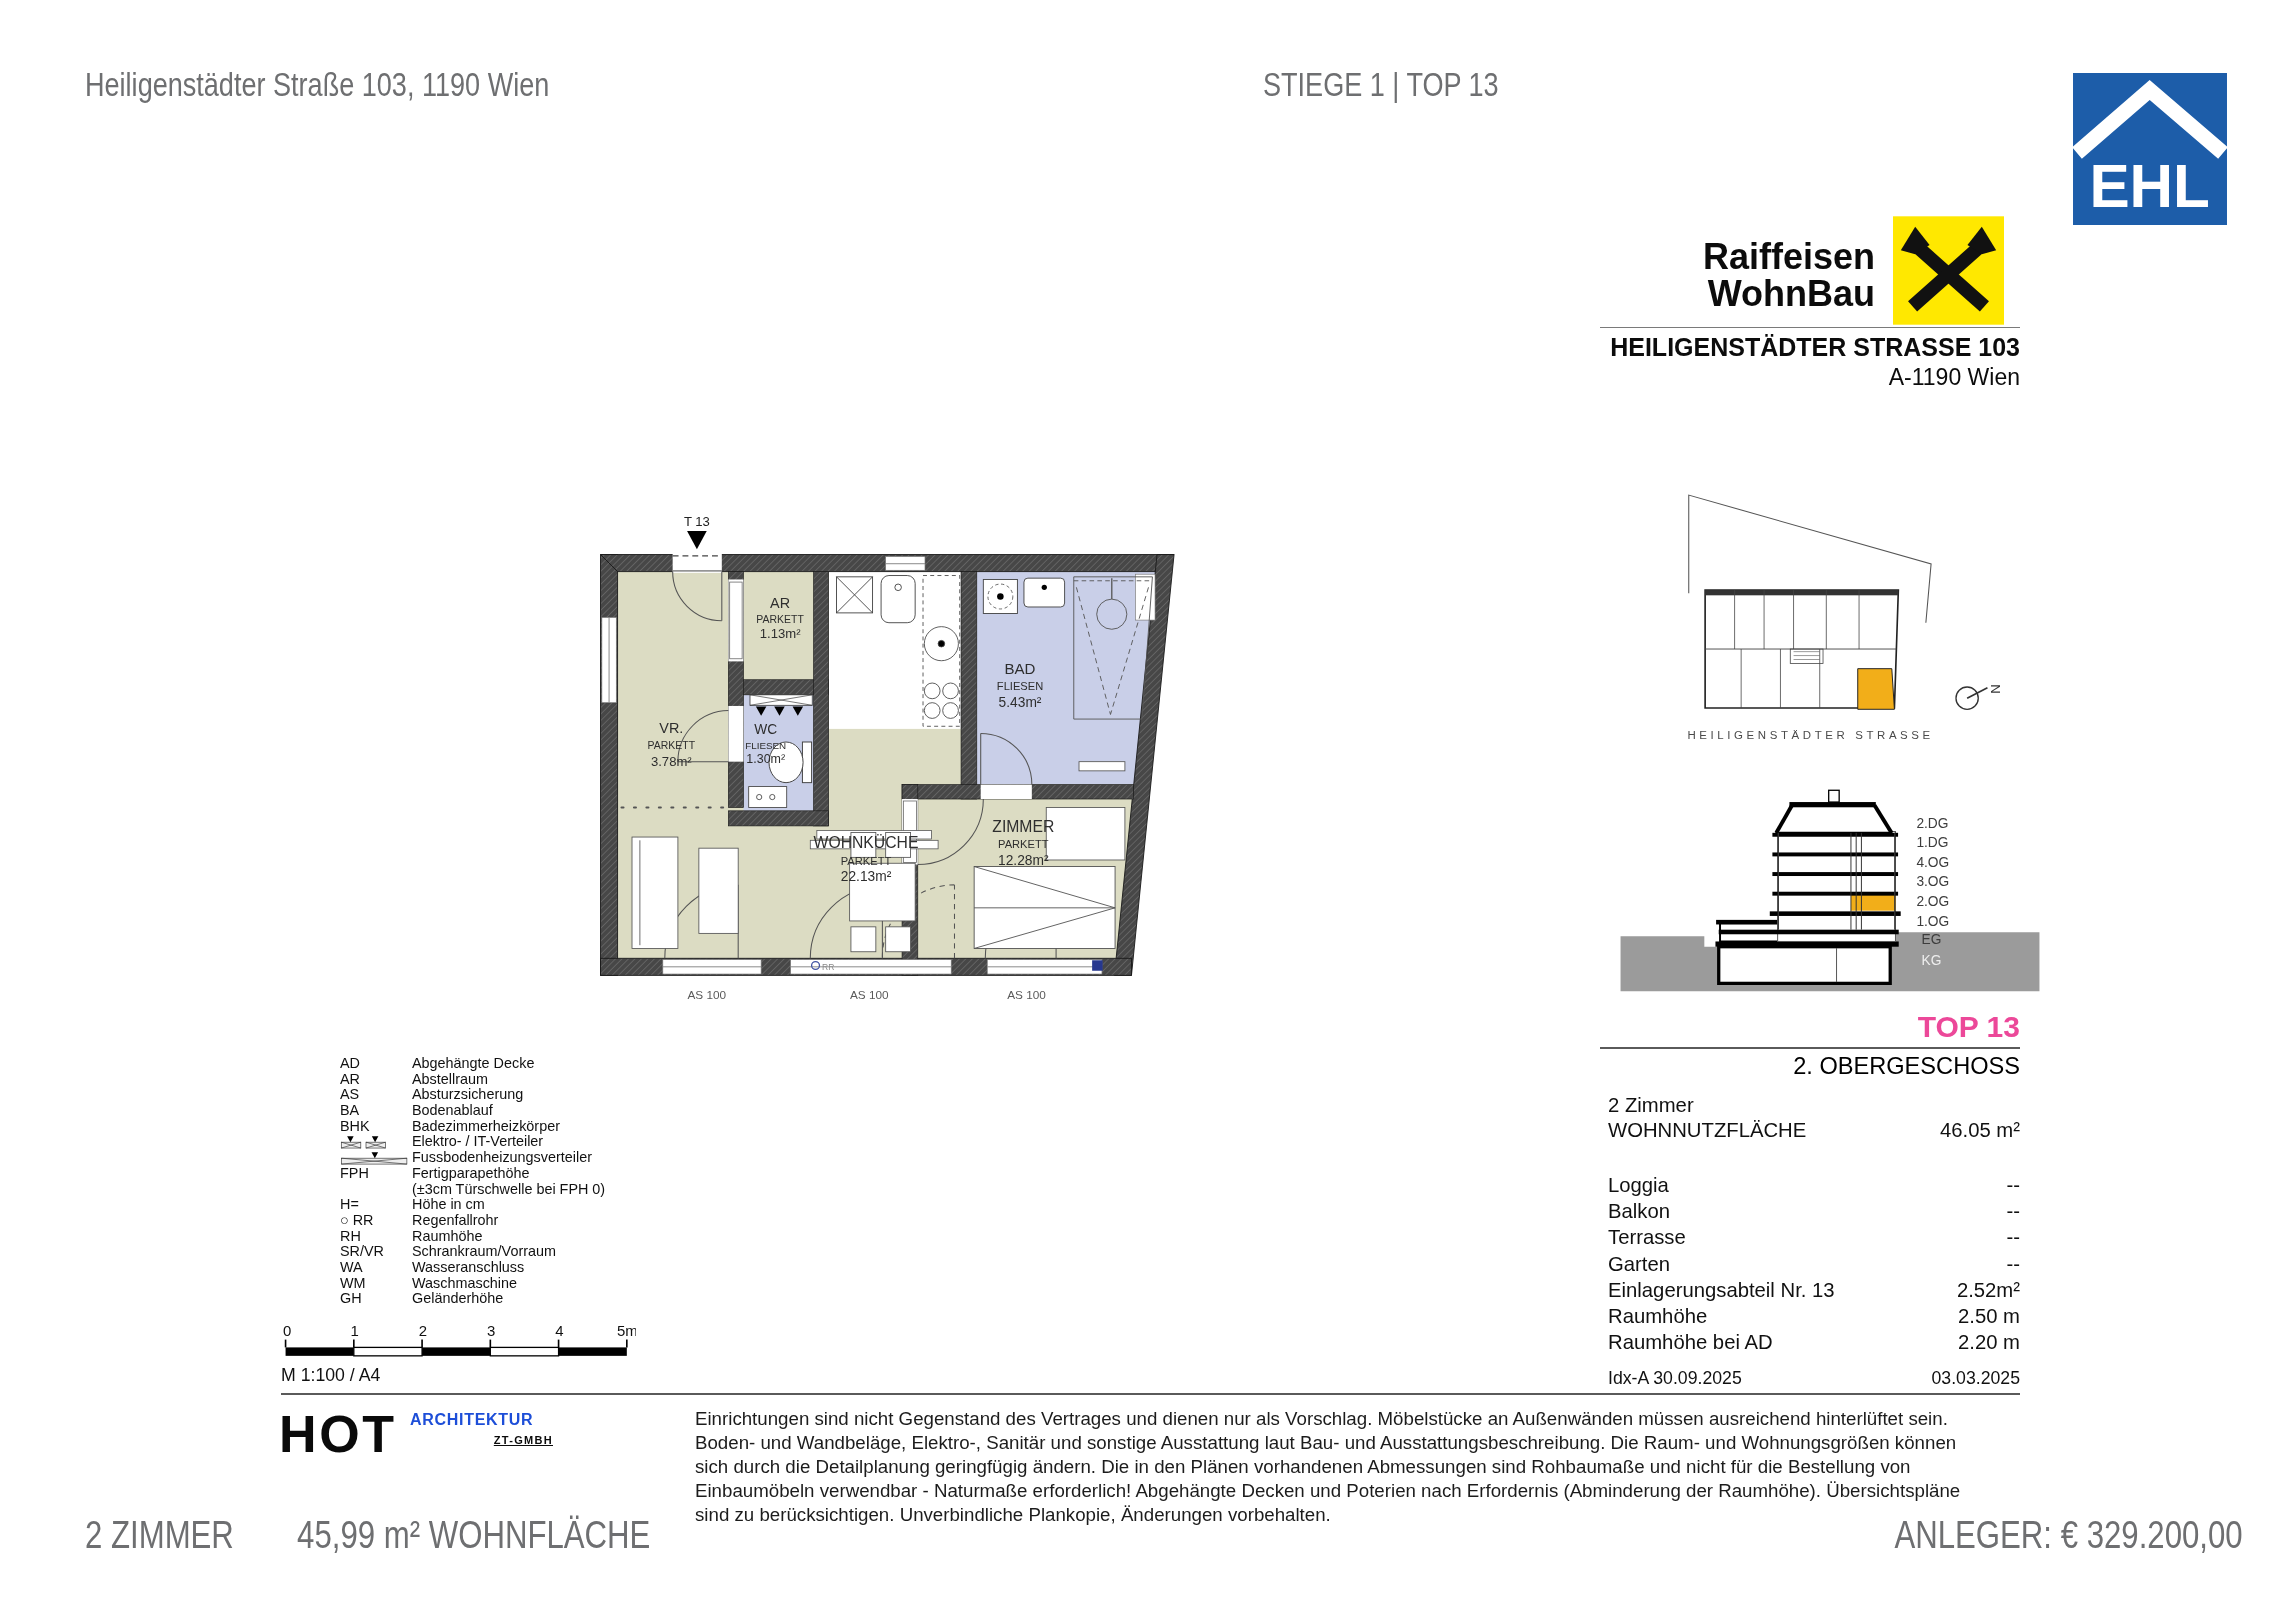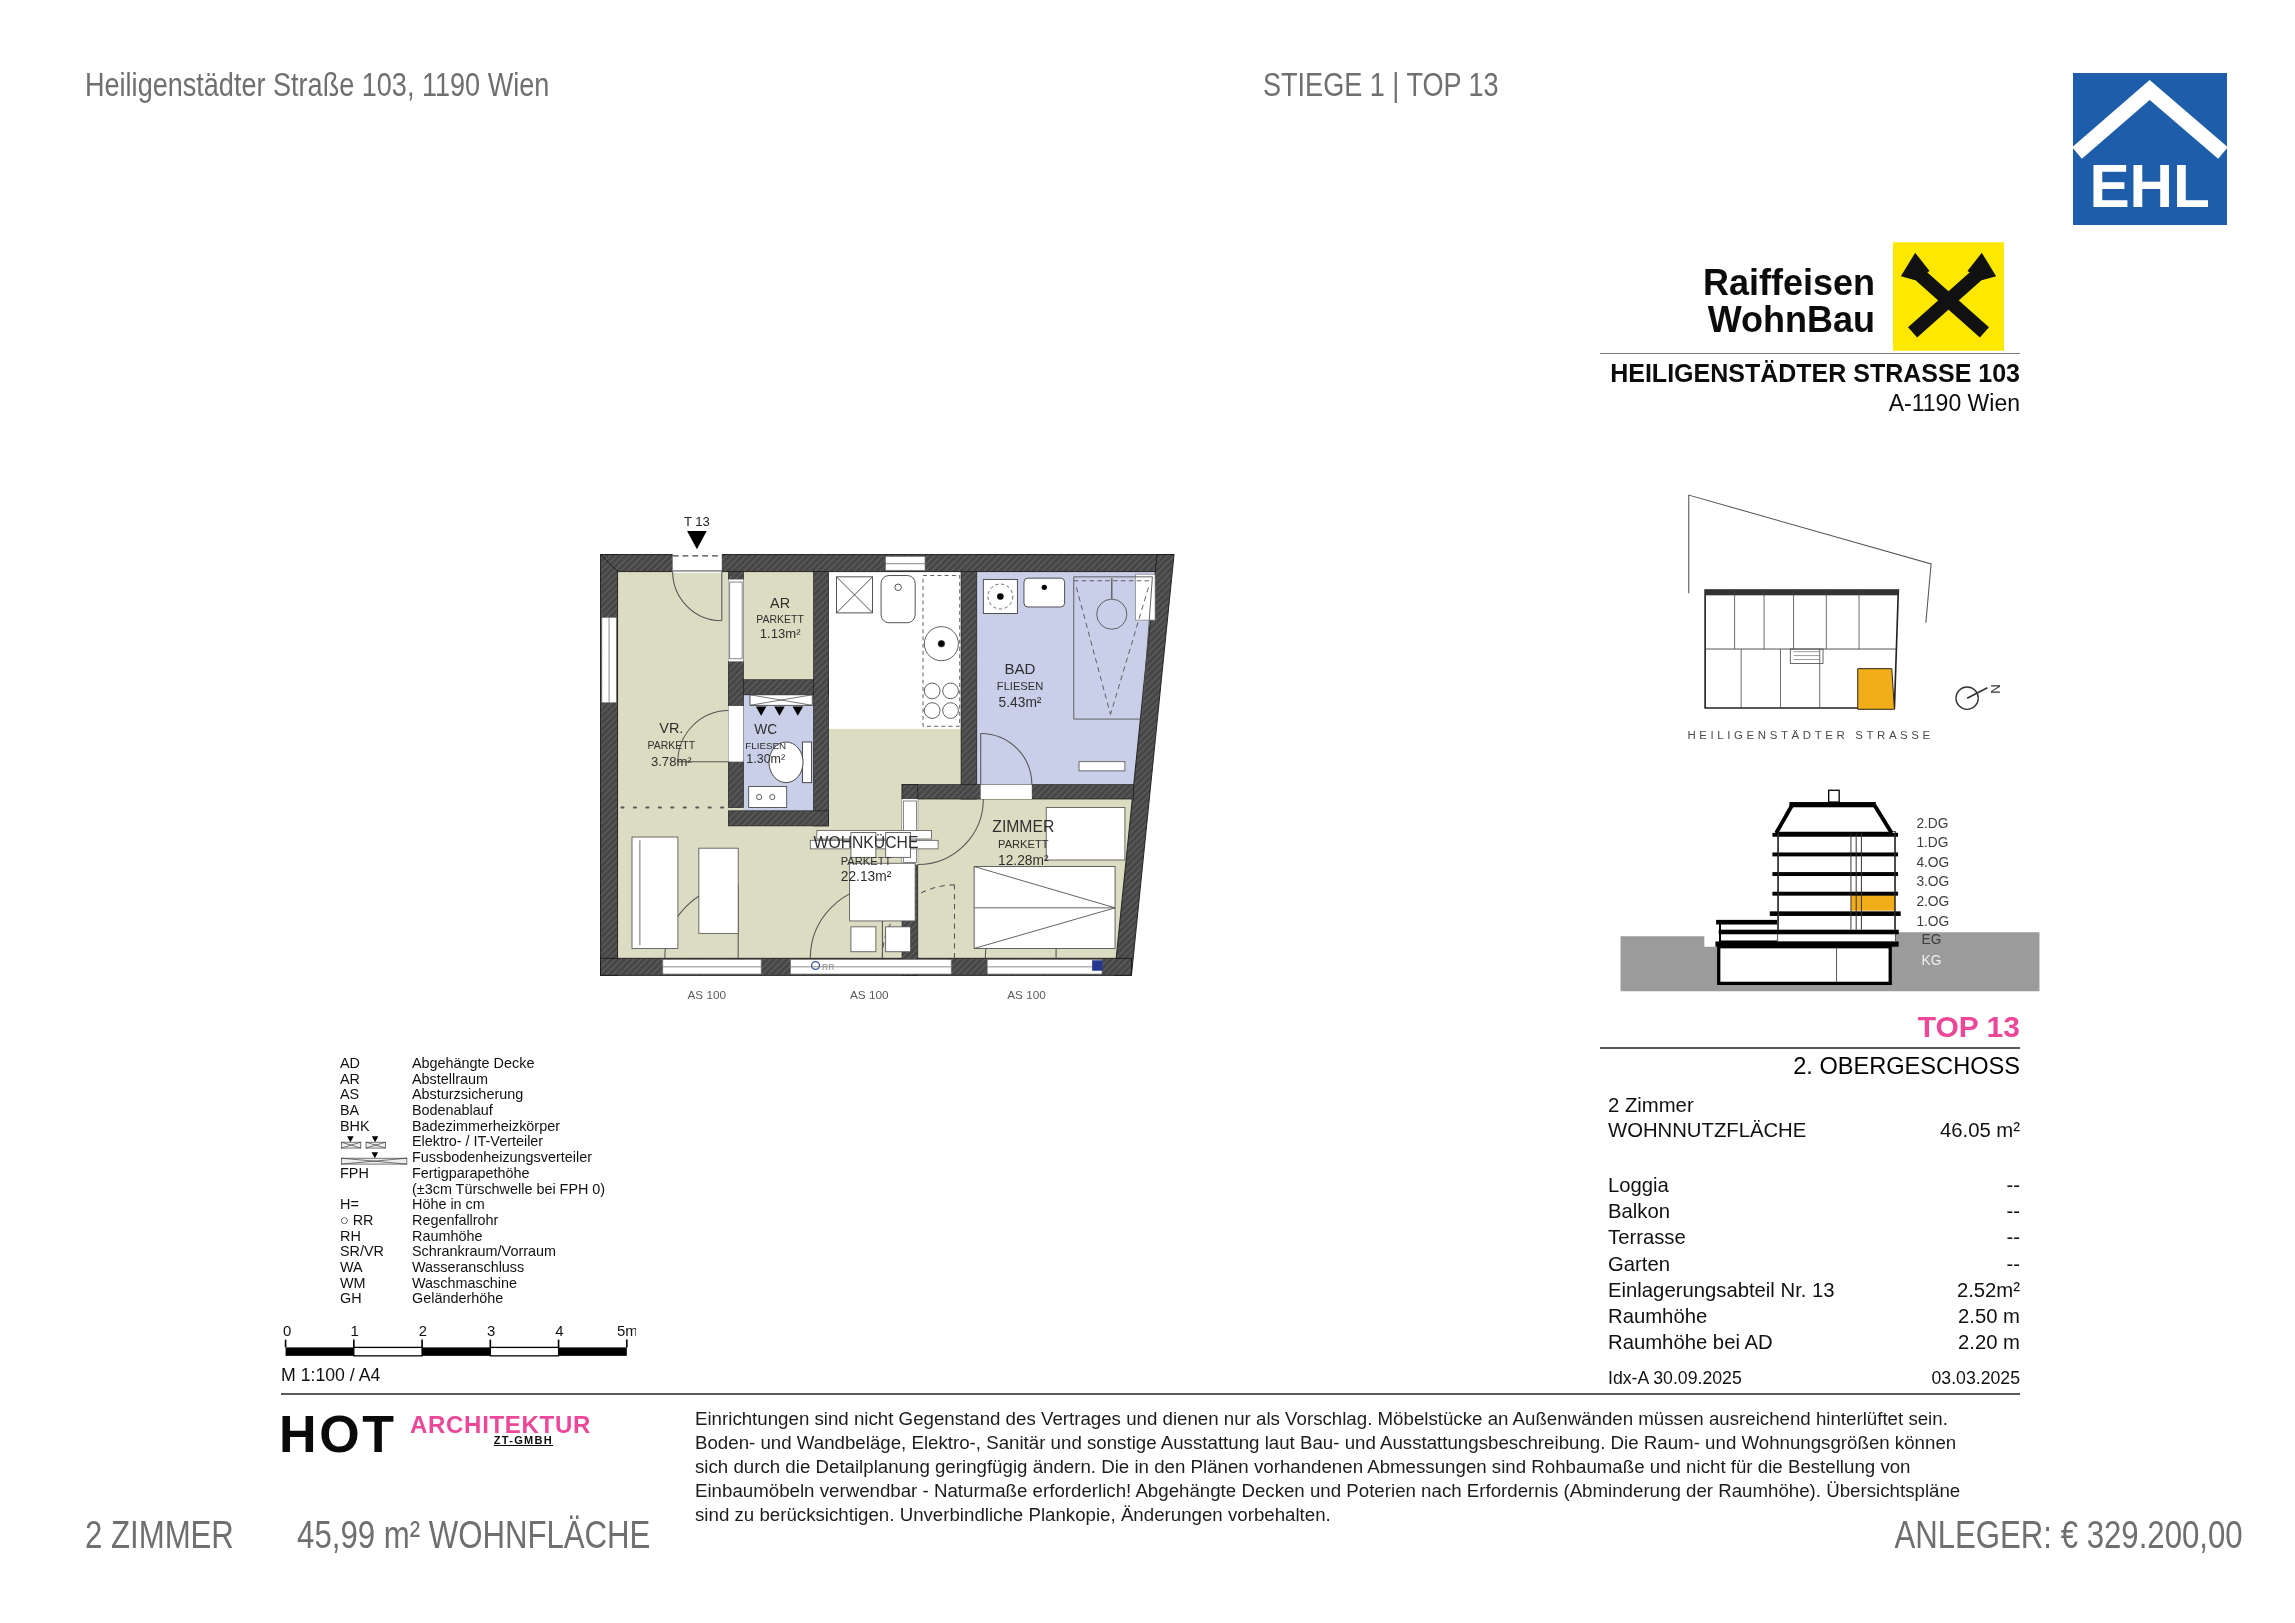--- a/index.html
+++ b/index.html
@@ -31,21 +31,21 @@
 <div class="abs gray-head cond-l" style="left:1263px;top:66px;">STIEGE 1 | TOP 13</div>
 
 <div class="abs" style="left:2073px;top:73px;width:154px;height:152px;">
   <svg width="154" height="152" viewBox="0 0 235 232">
     <rect x="0" y="0" width="235" height="232" fill="#1d5da9"></rect>
     <polyline points="6,122 117,26 229,122" fill="none" stroke="#ffffff" stroke-width="23"></polyline>
     <text x="117" y="205" font-size="92" font-weight="bold" fill="#ffffff" text-anchor="middle">EHL</text>
   </svg>
 </div>
 
-<div class="abs" style="left:1600px;top:240px;width:420px;height:210px;">
+<div class="abs" style="left:1600px;top:214px;width:420px;height:210px;">
   <div class="abs" style="left:72px;top:25px;width:203px;text-align:right;font-weight:bold;font-size:36px;line-height:1.02;color:#0c0c0c;">
     <div>Raiffeisen</div>
     <div>WohnBau</div>
   </div>
   <div class="abs" style="left:293px;top:2px;width:111px;height:109px;">
     <svg width="111" height="109" viewBox="0 0 170 166">
       <rect x="0" y="0" width="170" height="166" fill="#ffe800"></rect>
       <line x1="32" y1="42" x2="140" y2="138" stroke="#111" stroke-width="21"></line>
       <line x1="138" y1="42" x2="30" y2="138" stroke="#111" stroke-width="21"></line>
       <polygon points="12,52 34,16 56,44 34,58" fill="#111"></polygon>
@@ -449,21 +449,21 @@
     <rect x="323" y="36" width="105" height="13" fill="#fff" stroke="#000" stroke-width="2"></rect>
     <rect x="428" y="36" width="105" height="13" fill="#000"></rect>
   </svg>
 </div>
 <div class="abs" style="left:281px;top:1365px;font-size:17.7px;color:#111;">M 1:100 / A4</div>
 
 <div class="abs rule" style="left:281px;top:1393px;width:1739px;"></div>
 
 <div class="abs" style="left:279px;top:1404px;width:302px;height:72px;">
   <div class="abs" style="left:0;top:0;font-size:52px;font-weight:900;letter-spacing:2.6px;color:#0a0a0a;">HOT</div>
-  <div class="abs" style="left:131px;top:6.6px;font-size:24px;font-weight:bold;letter-spacing:0.7px;color:#ec4899;">ARCHITEKTUR</div>
+  <div class="abs" style="left:131px;top:6.6px;font-size:16px;font-weight:bold;letter-spacing:0.7px;color:#1d4ed8;">ARCHITEKTUR</div>
   <div class="abs" style="left:131px;top:30px;width:143px;text-align:right;font-size:11px;font-weight:bold;letter-spacing:1.3px;color:#0a0a0a;text-decoration:underline;">ZT-GMBH</div>
 </div>
 
 <div class="abs disc" style="left:695px;top:1407px;width:1289px;">Einrichtungen sind nicht Gegenstand des Vertrages und dienen nur als Vorschlag. Möbelstücke an Außenwänden müssen ausreichend hinterlüftet sein. Boden- und Wandbeläge, Elektro-, Sanitär und sonstige Ausstattung laut Bau- und Ausstattungsbeschreibung. Die Raum- und Wohnungsgrößen können sich durch die Detailplanung geringfügig ändern. Die in den Plänen vorhandenen Abmessungen sind Rohbaumaße und nicht für die Bestellung von Einbaumöbeln verwendbar - Naturmaße erforderlich! Abgehängte Decken und Poterien nach Erfordernis (Abminderung der Raumhöhe). Übersichtspläne sind zu berücksichtigen. Unverbindliche Plankopie, Änderungen vorbehalten.</div>
 
 <div class="abs footer-txt cond-l" style="left:85px;top:1514px;">
   <span>2 ZIMMER</span>
   <span style="display:inline-block;width:56px;"></span>
   <span>45,99 m² WOHNFLÄCHE</span>
 </div>

